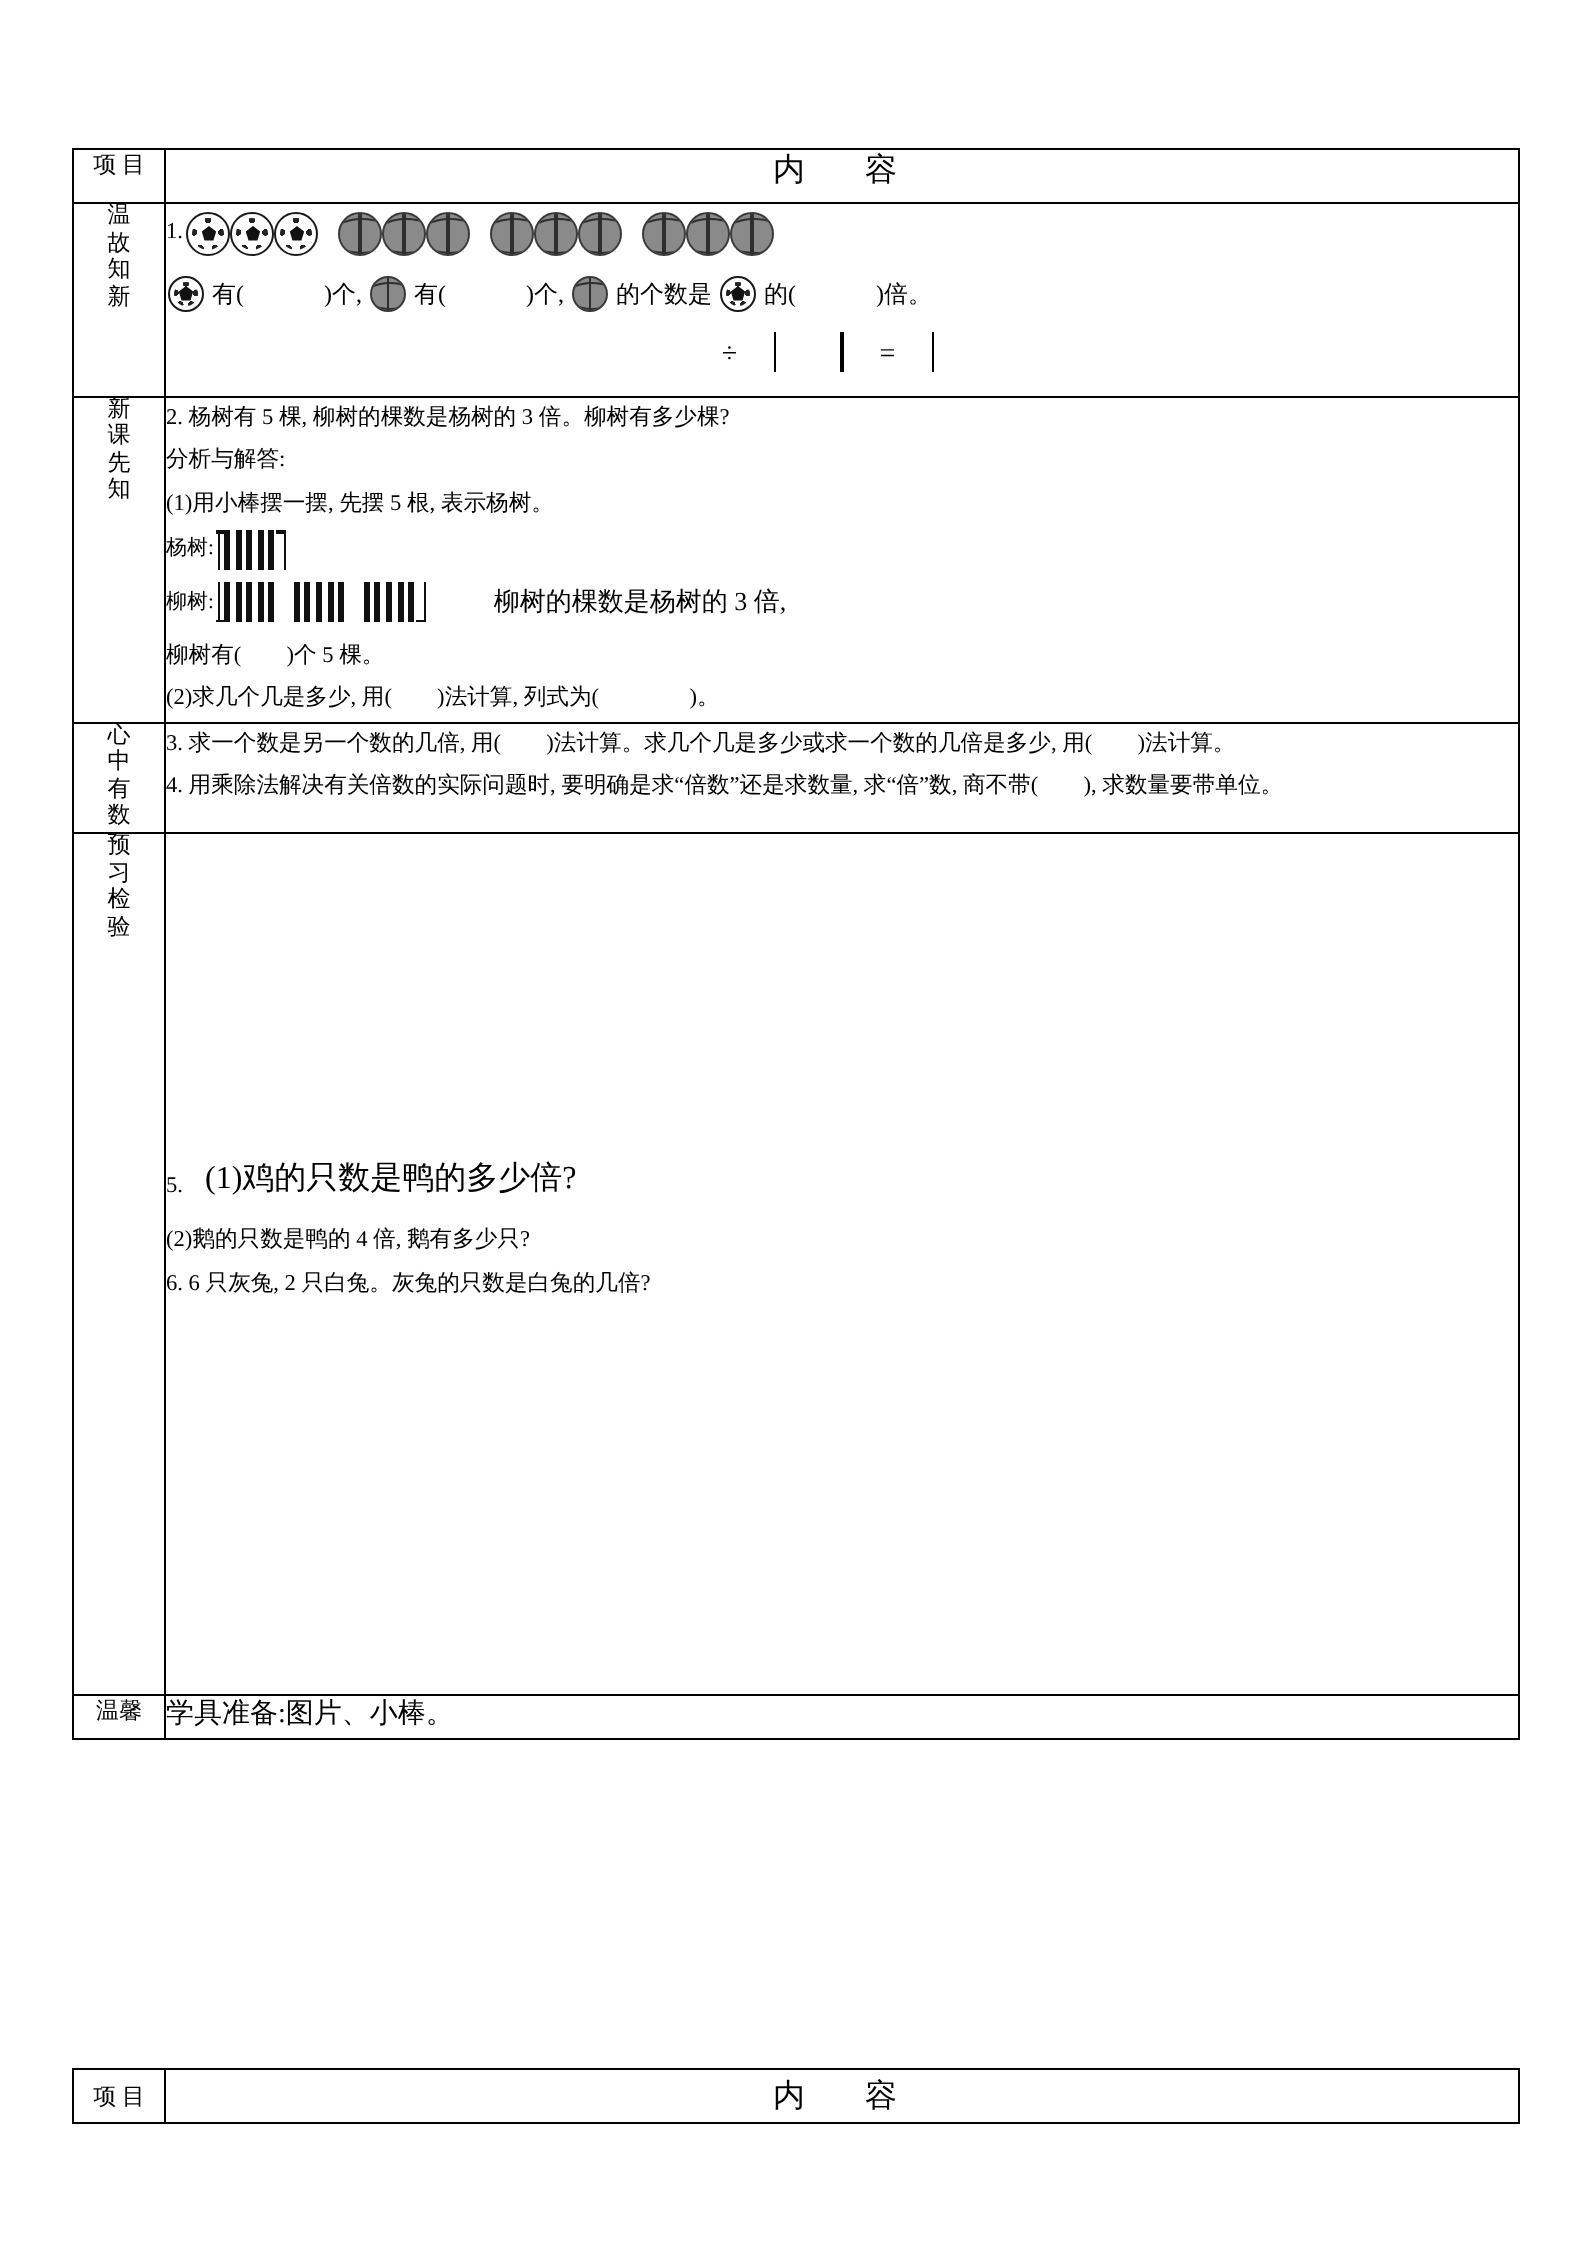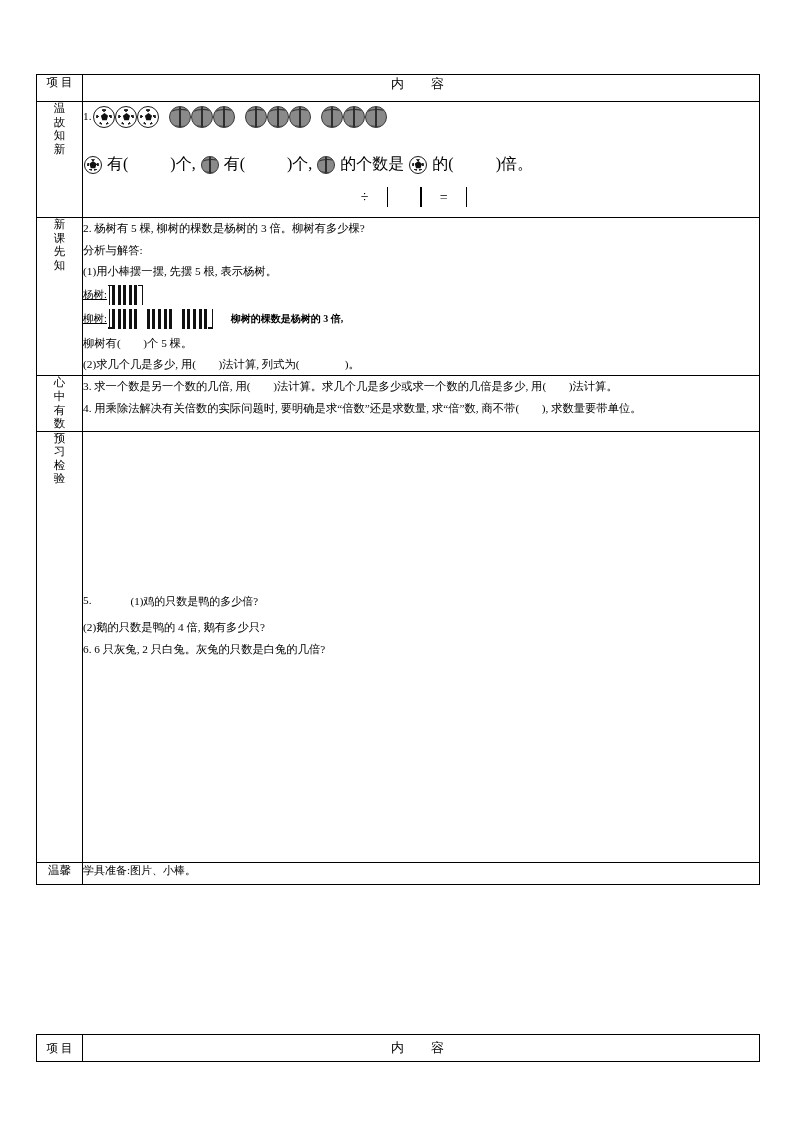--- a/index.html
+++ b/index.html
@@ -53,21 +53,21 @@
   .hdr-item {
     text-align: center;
     vertical-align: middle;
     font-size: 11.5px;
     height: 26px;
     padding: 0;
   }
   .hdr-content {
     text-align: center;
     vertical-align: middle;
-    font-size: 13px;
+    font-size: 16px;
     height: 26px;
   }
   .hdr-content .sp { letter-spacing: 7px; }
 
   .cell-body {
     font-size: 11.3px;
     line-height: 1.9;
     padding: 6px 7px 8px 7px;
   }
   .cell-body p { margin: 0; }
@@ -143,41 +143,41 @@
   .ball.small { width: 18px; height: 18px; }
   .grp { display: inline-flex; }
   .grp + .grp { margin-left: 10px; }
 
   .inline-ball {
     display: inline-block;
     vertical-align: -5px;
     margin: 0 1px;
   }
 
-  .line2 { margin-top: 21px; font-size: 16px; line-height: 1.6; }
+  .line2 { margin-top: 8px; font-size: 12px; line-height: 1.6; }
 
   .divrow {
     text-align: center;
     margin: 8px 0 6px 0;
     font-size: 14px;
     letter-spacing: 0;
   }
   .blankbar {
     display: inline-block;
     width: 1.6px;
     height: 20px;
     background: #000;
     vertical-align: -5px;
     margin: 0 16px;
   }
   .divsym { display: inline-block; margin: 0 2px; }
 
   
   .stick-line { display: flex; align-items: center; margin: 2px 0 4px 0; }
-  .stick-label { font-size: 10.5px; margin-right: 2px; text-decoration: underline; }
+  .stick-label { font-size: 10.5px; margin-right: 2px; }
   .sticks { display: inline-flex; align-items: flex-end; }
   .stick {
     width: 3px;
     height: 20px;
     background: #111;
     margin-right: 2.6px;
     display: inline-block;
   }
   .stick-group { display: inline-flex; }
   .stick-group + .stick-group { margin-left: 7px; }
@@ -192,21 +192,21 @@
   }
   .bracketed::before, .bracketed::after {
     content: "";
     position: absolute;
     width: 5px; height: 1.6px;
     background: #111;
   }
   .bracketed::before { left: -1.6px; top: 0; }
   .bracketed::after  { right: -1.6px; top: 0; }
   .bracketed2::before, .bracketed2::after { top: auto; bottom: 0; }
-  .after-sticks { font-size: 10px; margin-left: 18px; font-weight: bold; }
+  .after-sticks { font-size: 13px; margin-left: 34px; }
 
   
   .q5row { display: flex; align-items: center; margin-top: -2px; }
   .q5num { font-size: 11.3px; margin-right: 3px; align-self: flex-end; padding-bottom: 2px;}
   .minitable {
     border-collapse: collapse;
     table-layout: fixed;
     margin: 0;
   }
   .minitable td {
@@ -217,39 +217,39 @@
     height: 17px;
     vertical-align: middle;
   }
   .minitable tr:first-child td { border-top: 1.4px solid #111; }
   .minitable td.icn {
     width: 34px;
     border-right: 1.4px solid #111;
     text-align: center;
   }
   .minitable td.val { width: 38px; }
-  .q5text { font-size: 11px; margin-left: 36px; align-self: flex-end; padding-bottom: 1px;}
+  .q5text { font-size: 16px; margin-left: 8px; align-self: flex-end; padding-bottom: 1px;}
 
   .animal {
     display: inline-block;
     width: 20px; height: 14px;
     position: relative;
   }
   .animal svg { display: block; }
 
   
   .tips-label {
     text-align: center;
     vertical-align: middle;
     font-size: 11.5px;
     padding: 2px 0;
     height: 21px;
   }
   .tips-text {
-    font-size: 11px;
+    font-size: 14px;
     padding: 2px 8px;
     vertical-align: middle;
     height: 21px;
   }
 
   
   .section-title {
     position: absolute;
     left: 36px;
     top: 997px;

